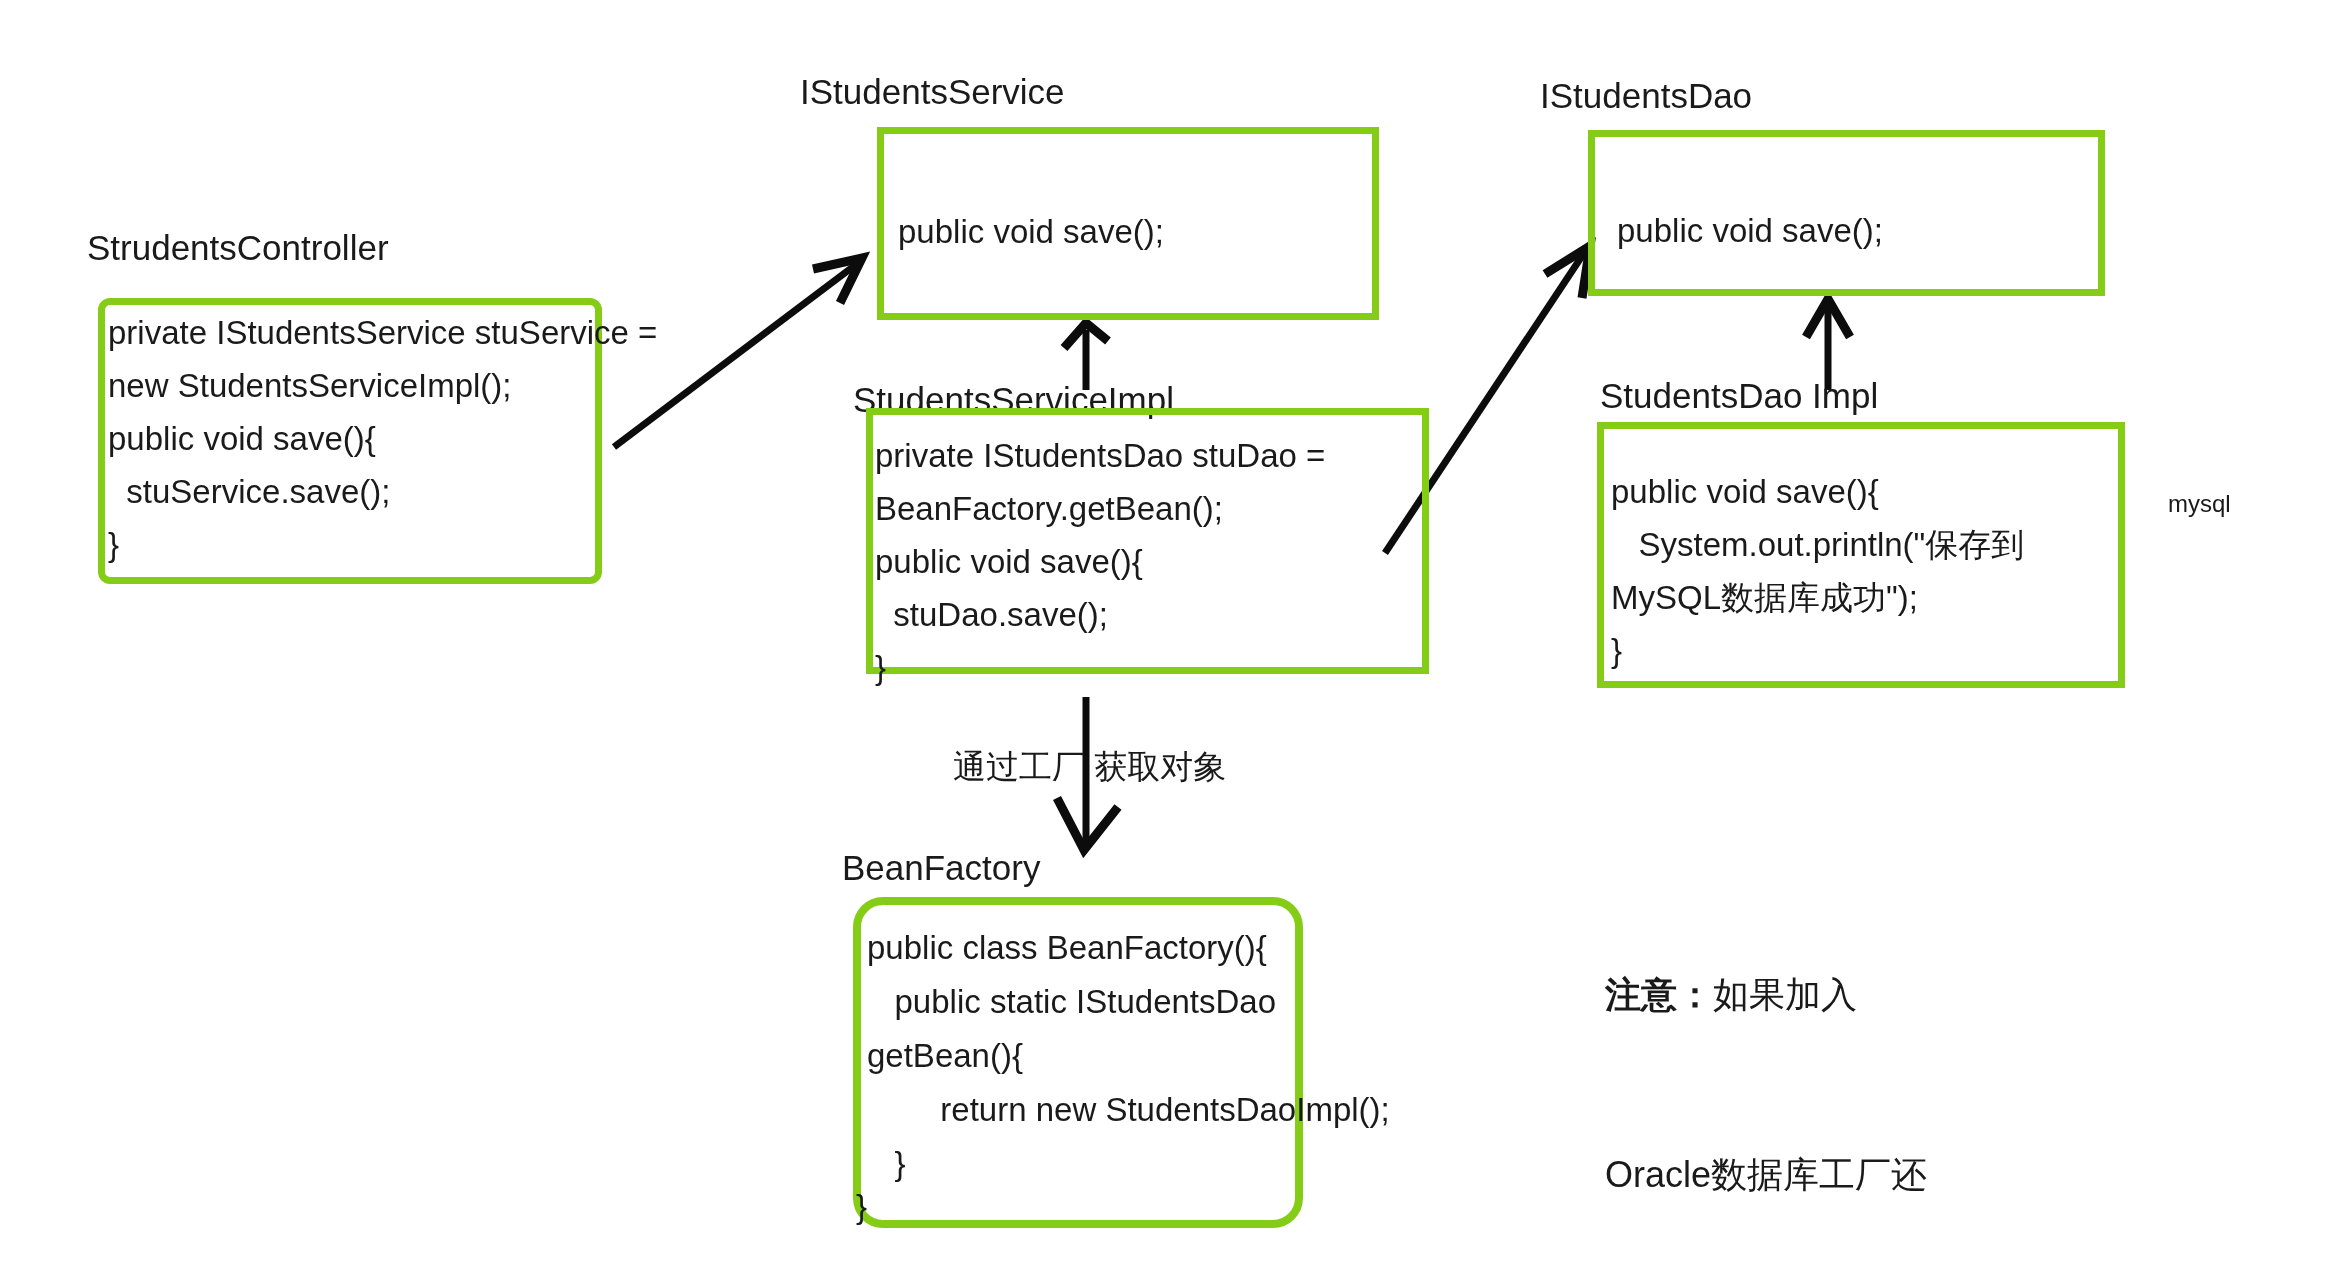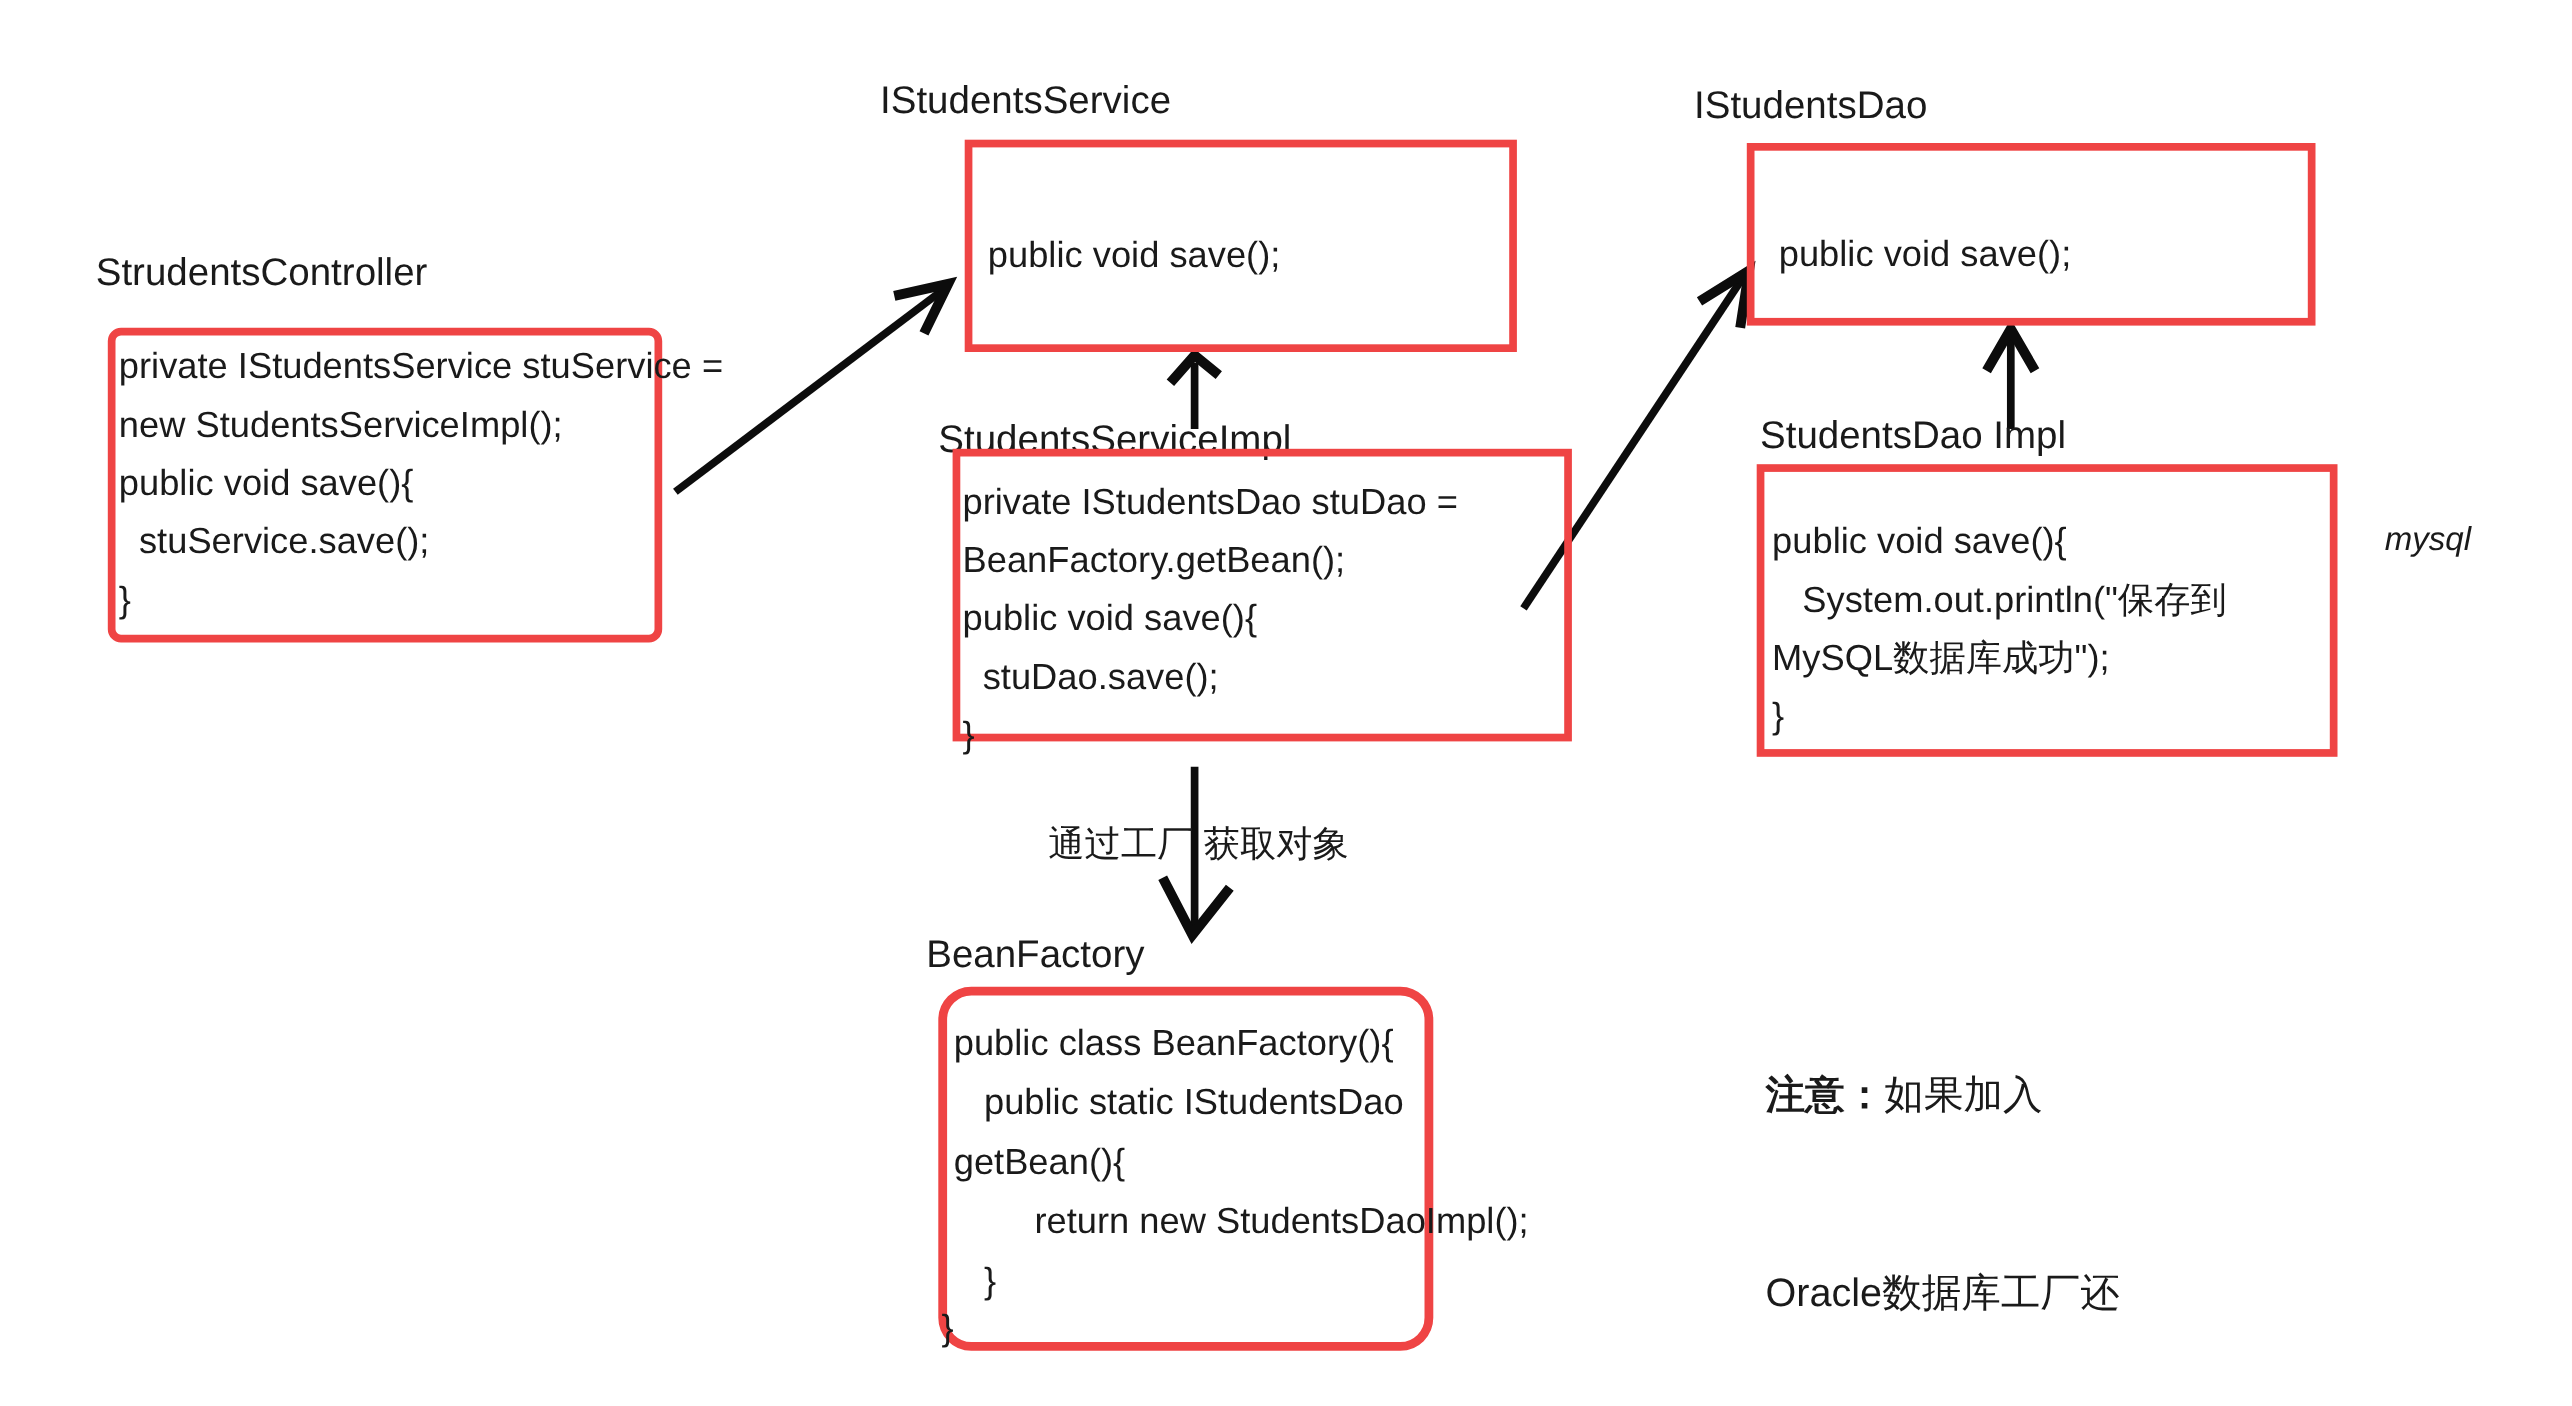--- a/index.html
+++ b/index.html
@@ -10,21 +10,21 @@
     font-family:"Liberation Sans","DejaVu Sans",sans-serif;
     color:#161616;
     overflow:hidden;
   }
   .arrows{position:absolute;left:0;top:0;width:2338px;height:1278px;}
   .arrows path, .arrows polyline{stroke:#0c0c0c;fill:none;}
   .shaft{stroke-width:7px;}
   .head{stroke-width:9px;}
   .box{
     position:absolute;
-    border:7px solid #ef4444;
+    border:7px solid #84cc16;
     box-sizing:border-box;
     background:transparent;
     overflow:visible;
   }
   .rounded{border-radius:30px;border-width:8px;}
   .code-line{
     white-space:pre;
     font-size:33px;
     line-height:53px;
     color:#1a1a1a;
@@ -33,21 +33,21 @@
   .title{
     position:absolute;
     width:500px;
     text-align:left;
     font-size:35px;
     color:#1a1a1a;
     white-space:pre;
   }
   .floating{position:absolute;white-space:pre;color:#1a1a1a;}
   .label-factory{left:953px;top:745px;font-size:33px;}
-  .label-mysql{left:2168px;top:474px;font-size:30px;font-style:italic;}
+  .label-mysql{left:2168px;top:490px;font-size:24px;}
   .note{left:1605px;top:845px;font-size:36px;line-height:60px;}
   .note .bold{font-weight:bold;}
   .trailing-brace{left:856px;top:1188px;font-size:33px;}
   
   .box-controller{left:98px;top:298px;width:504px;height:286px;padding:1px 0 0 3px;border-radius:12px;}
   .box-iservice{left:877px;top:127px;width:502px;height:193px;padding:71px 0 0 14px;}
   .box-serviceimpl{left:866px;top:408px;width:563px;height:266px;padding:14px 0 0 2px;}
   .box-idao{left:1588px;top:130px;width:517px;height:166px;padding:67px 0 0 22px;}
   .box-daoimpl{left:1597px;top:422px;width:528px;height:266px;padding:36px 0 0 7px;}
   .box-beanfactory{left:853px;top:897px;width:450px;height:331px;padding:16px 0 0 6px;}

